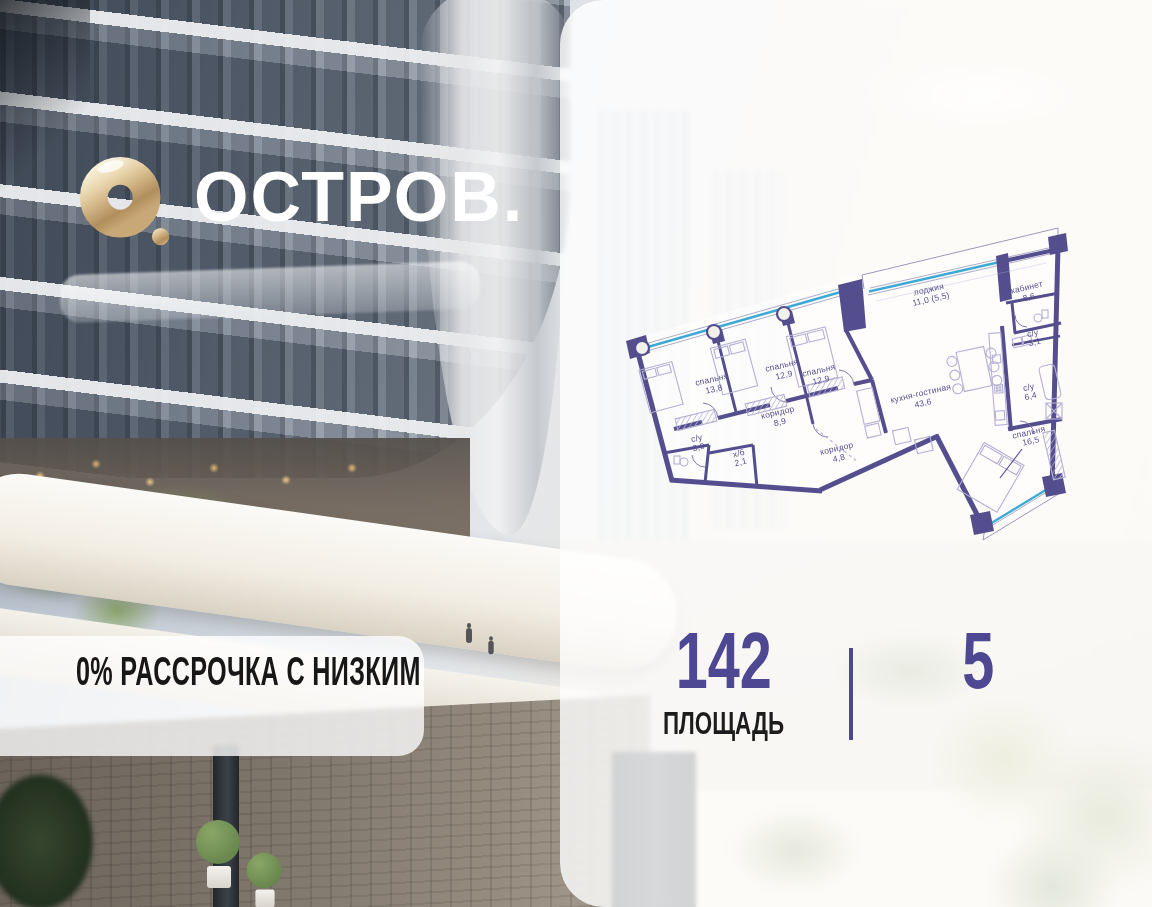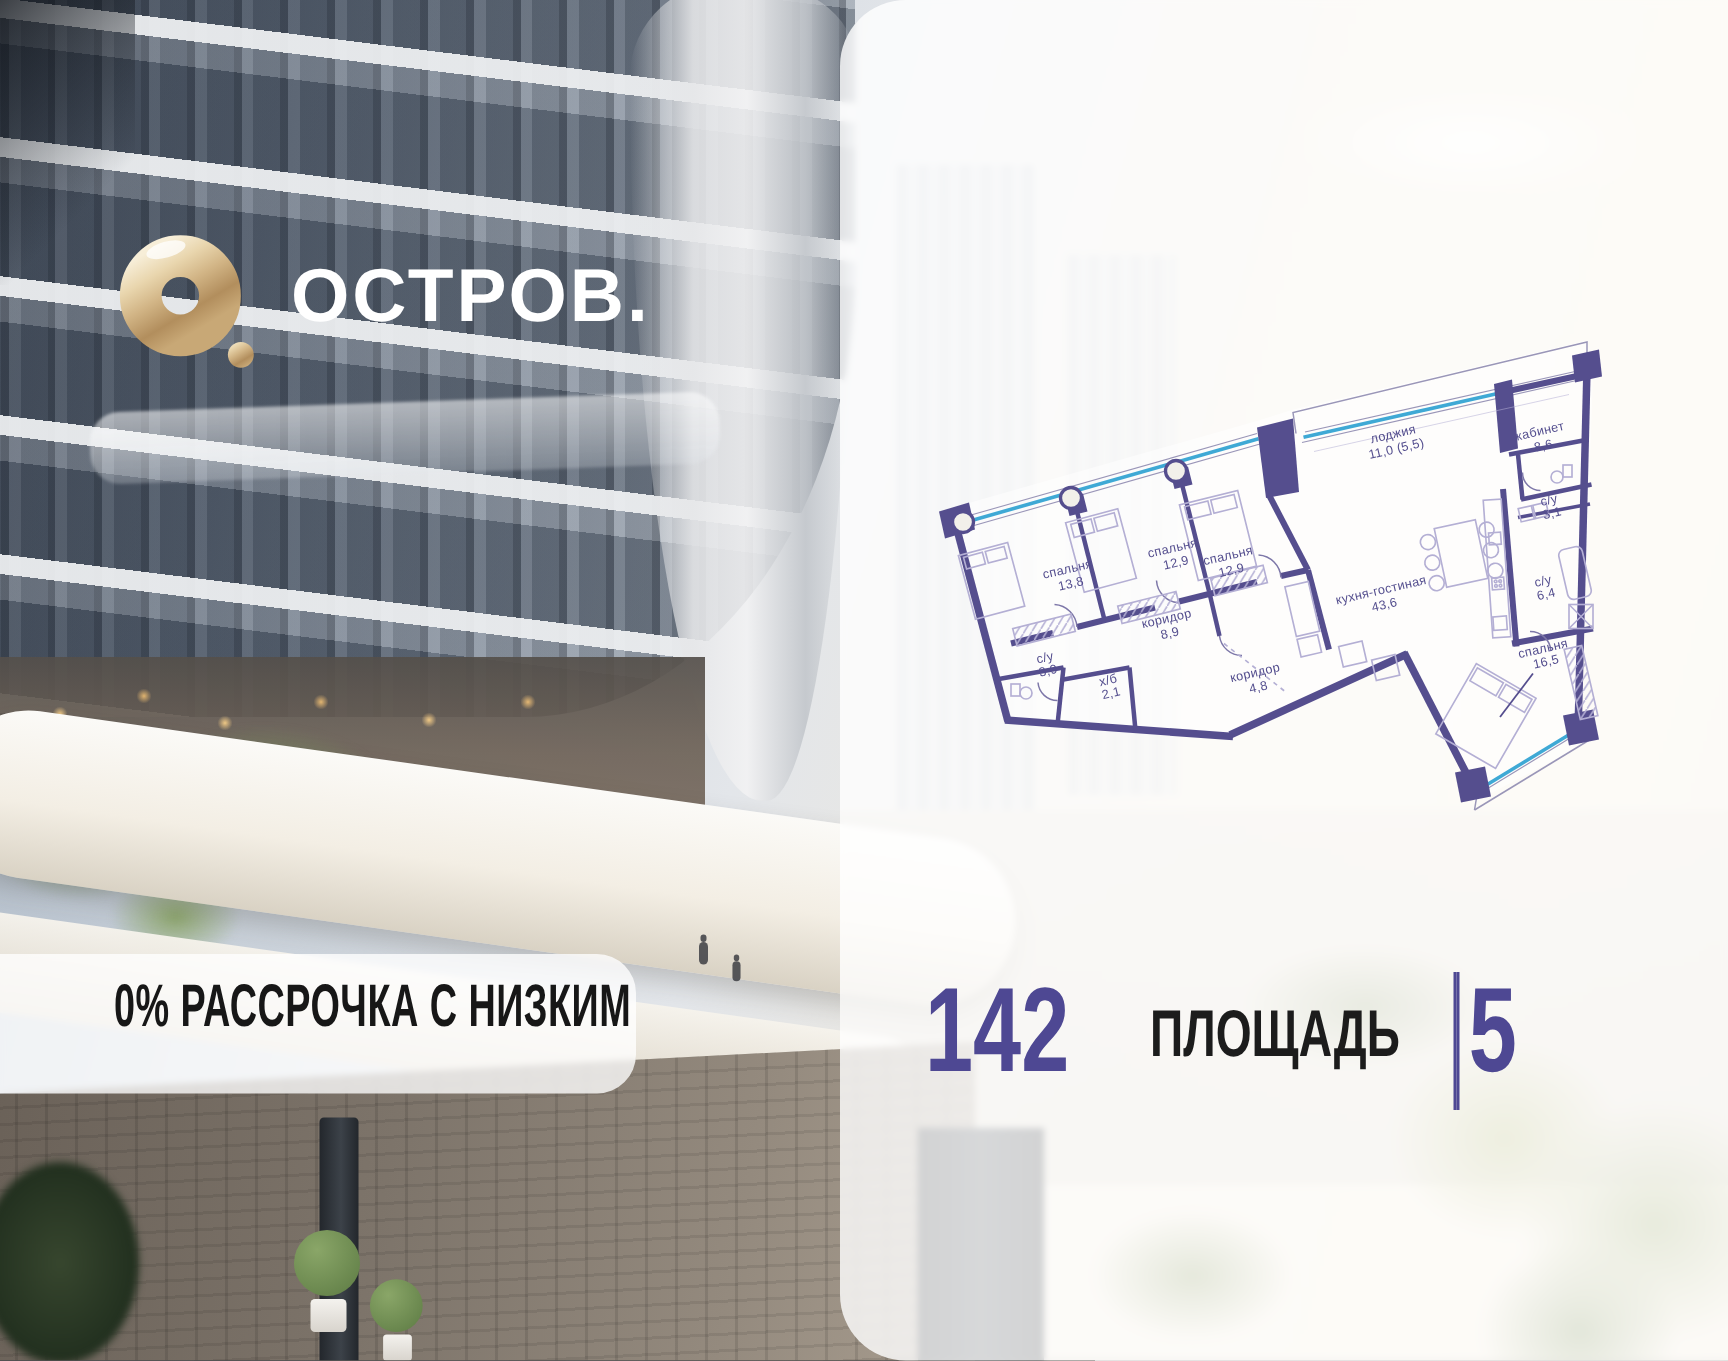--- a/index.html
+++ b/index.html
@@ -78,35 +78,35 @@
       radial-gradient(92px 82px at 50% 85%,#6f8344,transparent 72%);}
   .foliage-mid{left:700px;top:788px;width:190px;height:125px;filter:blur(3px);
     background:radial-gradient(95px 62px at 50% 50%,#7e8d4f,transparent 70%);}
 
   
   .panel{left:560px;top:0;width:592px;height:907px;background:rgba(255,255,255,.80);
     border-radius:44px 0 0 44px;backdrop-filter:blur(2px);}
 
   
   .logo{left:78px;top:154px;display:flex;align-items:center;gap:20px;}
-  .logo-text{font-size:50px;font-weight:bold;color:#ffffff;letter-spacing:2px;padding-bottom:10px;}
-
-  
-  .banner{left:0;top:636px;width:424px;height:93px;background:rgba(255,255,255,.78);
+  .logo-text{font-size:70px;font-weight:bold;color:#ffffff;letter-spacing:2px;padding-bottom:10px;}
+
+  
+  .banner{left:0;top:636px;width:424px;height:120px;background:rgba(255,255,255,.78);
     border-radius:0 26px 26px 0;backdrop-filter:blur(2px);padding:15px 0 0 76px;box-sizing:border-box;}
   .banner-line{font-size:40px;line-height:40px;font-weight:bold;color:#171717;letter-spacing:.5px;white-space:nowrap;}
   .condl{display:inline-block;transform:scaleX(.63);transform-origin:left center;}
   .cond{display:inline-block;transform:scaleX(.70);transform-origin:center;}
   .condn{display:inline-block;transform:scaleX(.72);transform-origin:center;}
 
   
   .stats{left:598px;top:622px;width:506px;height:130px;display:flex;align-items:stretch;}
-  .stat{flex:1;display:flex;flex-direction:row;align-items:center;}
+  .stat{flex:1;display:flex;flex-direction:column;align-items:center;}
   .stat-value{font-size:80px;line-height:78px;font-weight:bold;color:#4e4893;white-space:nowrap;}
-  .stat-label{font-size:44px;line-height:34px;font-weight:bold;color:#1c1c1c;margin-top:6px;white-space:nowrap;}
+  .stat-label{font-size:32px;line-height:34px;font-weight:bold;color:#1c1c1c;margin-top:6px;white-space:nowrap;}
   .stat-divider{width:2px;background:#4e4893;margin:26px 0 12px;}
 
   
   .plan{left:610px;top:215px;width:470px;height:340px;}
   .plan text{font-size:8.5px;font-weight:500;fill:#544e8e;text-anchor:middle;letter-spacing:.2px;}
 </style>
 </head>
 <body>
 
 <div class="stage">

